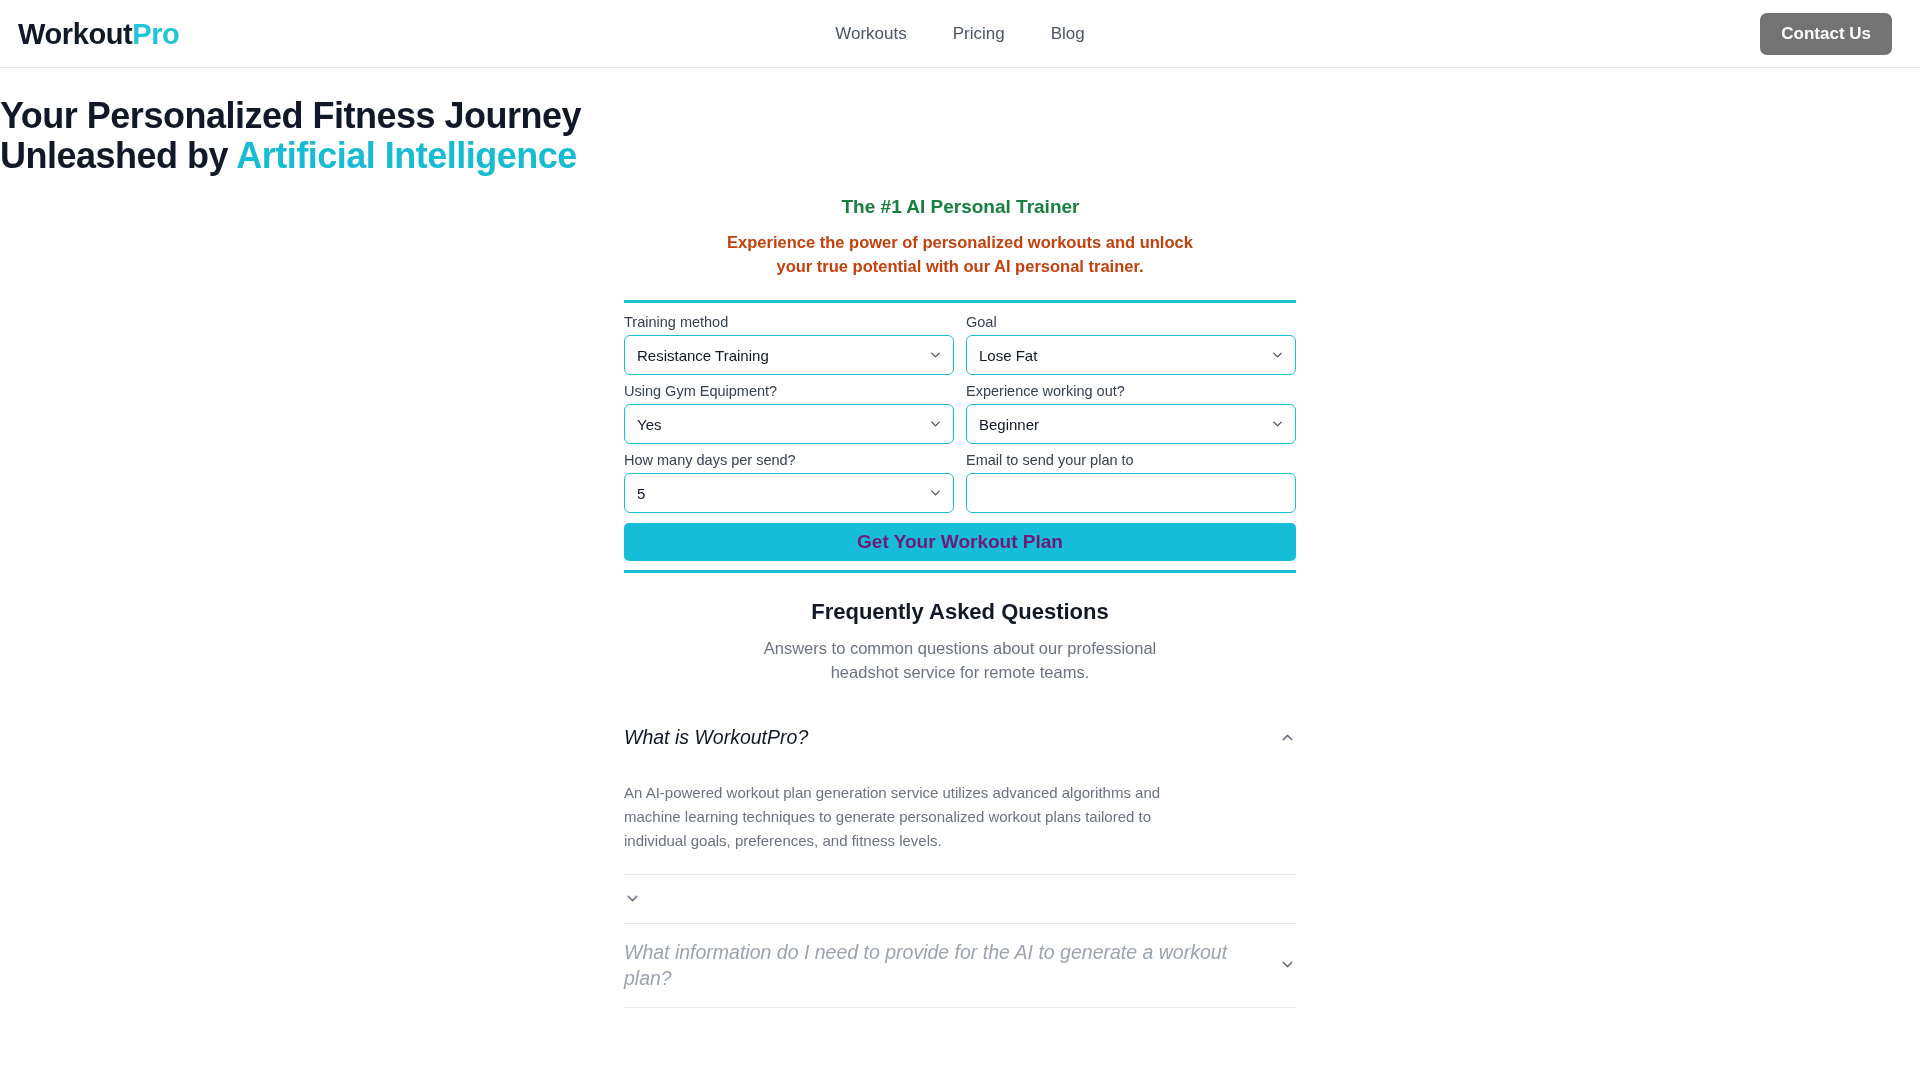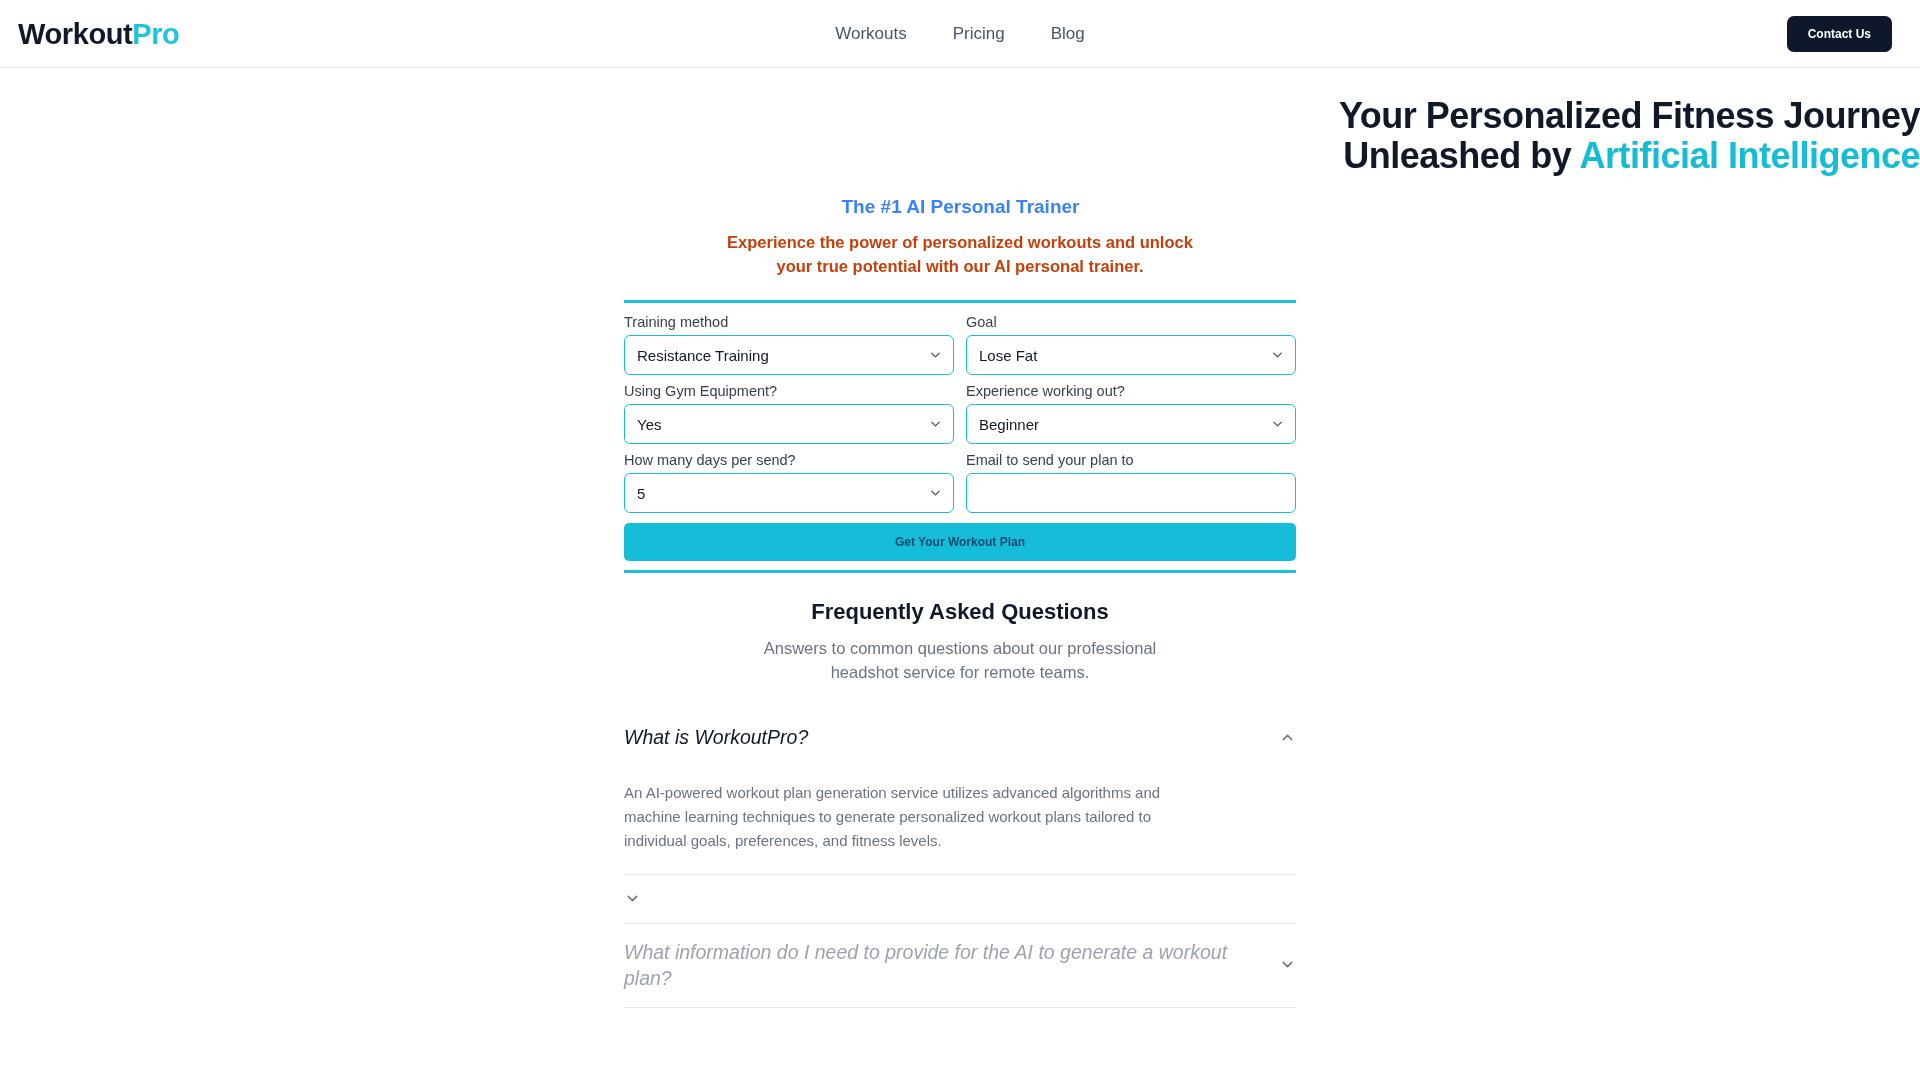--- a/index.html
+++ b/index.html
@@ -49,54 +49,54 @@
     text-decoration: none;
     cursor: pointer;
     white-space: nowrap;
   }
 
   .contact-btn {
     position: absolute;
     right: 28px;
     top: 50%;
     transform: translateY(-50%);
-    background: #0f172a;
+    background: #737373;
     color: #ffffff;
     border: none;
     border-radius: 7px;
-    font-size: 12px;
+    font-size: 17px;
     font-weight: bold;
     padding: 11px 21px;
     cursor: pointer;
     font-family: "Liberation Sans", sans-serif;
     white-space: nowrap;
   }
 
   
   .main {
     width: 100%;
     padding-top: 28px;
   }
 
   .hero-title {
-    text-align: right;
+    text-align: left;
     font-size: 36px;
     line-height: 1.12;
     font-weight: bold;
     color: #111827;
     letter-spacing: -0.5px;
     margin: 0;
   }
   .hero-title .accent { color: #16bcd4; }
 
   .hero-sub {
     text-align: center;
     font-size: 19px;
     font-weight: bold;
-    color: #3b82f6;
+    color: #15803d;
     margin: 19px 0 0 1px;
   }
   .hero-desc {
     text-align: center;
     font-size: 16.5px;
     line-height: 1.45;
     color: #c2410c;
     margin: 13px auto 0 auto;
     width: 500px;
     font-weight: bold;
@@ -148,24 +148,24 @@
     transform: translateY(-50%);
     pointer-events: none;
     color: #4b5563;
     display: flex;
   }
   .submit-btn {
     width: 100%;
     height: 38px;
     margin-top: 10px;
     background: #16bdd8;
-    color: #0c4a6e;
+    color: #701a75;
     border: none;
     border-radius: 5px;
-    font-size: 12px;
+    font-size: 19px;
     font-weight: bold;
     cursor: pointer;
     font-family: "Liberation Sans", sans-serif;
   }
 
   
   .faq {
     width: 672px;
     margin: 26px auto 0 auto;
   }

